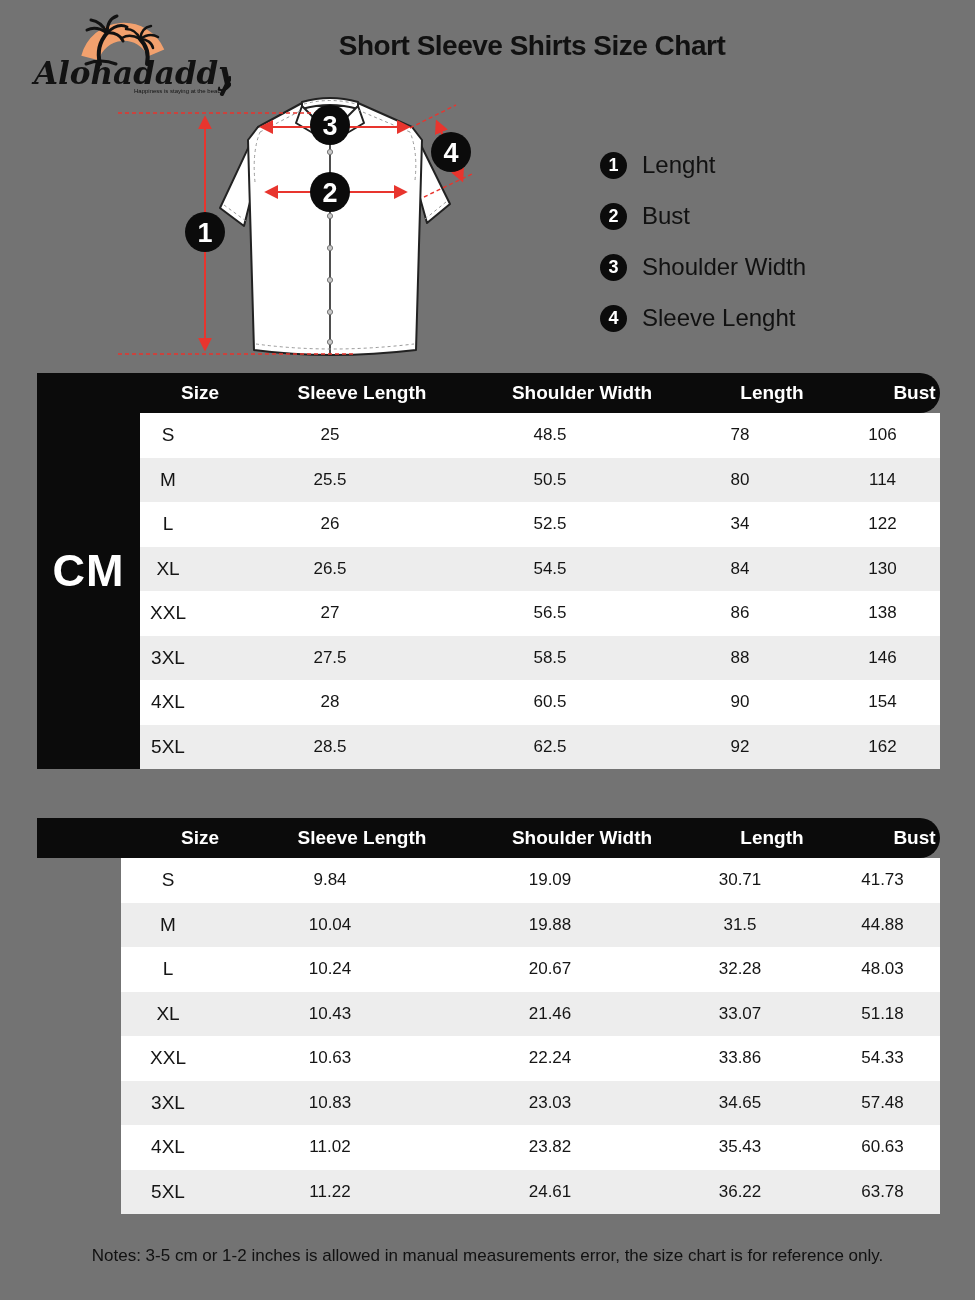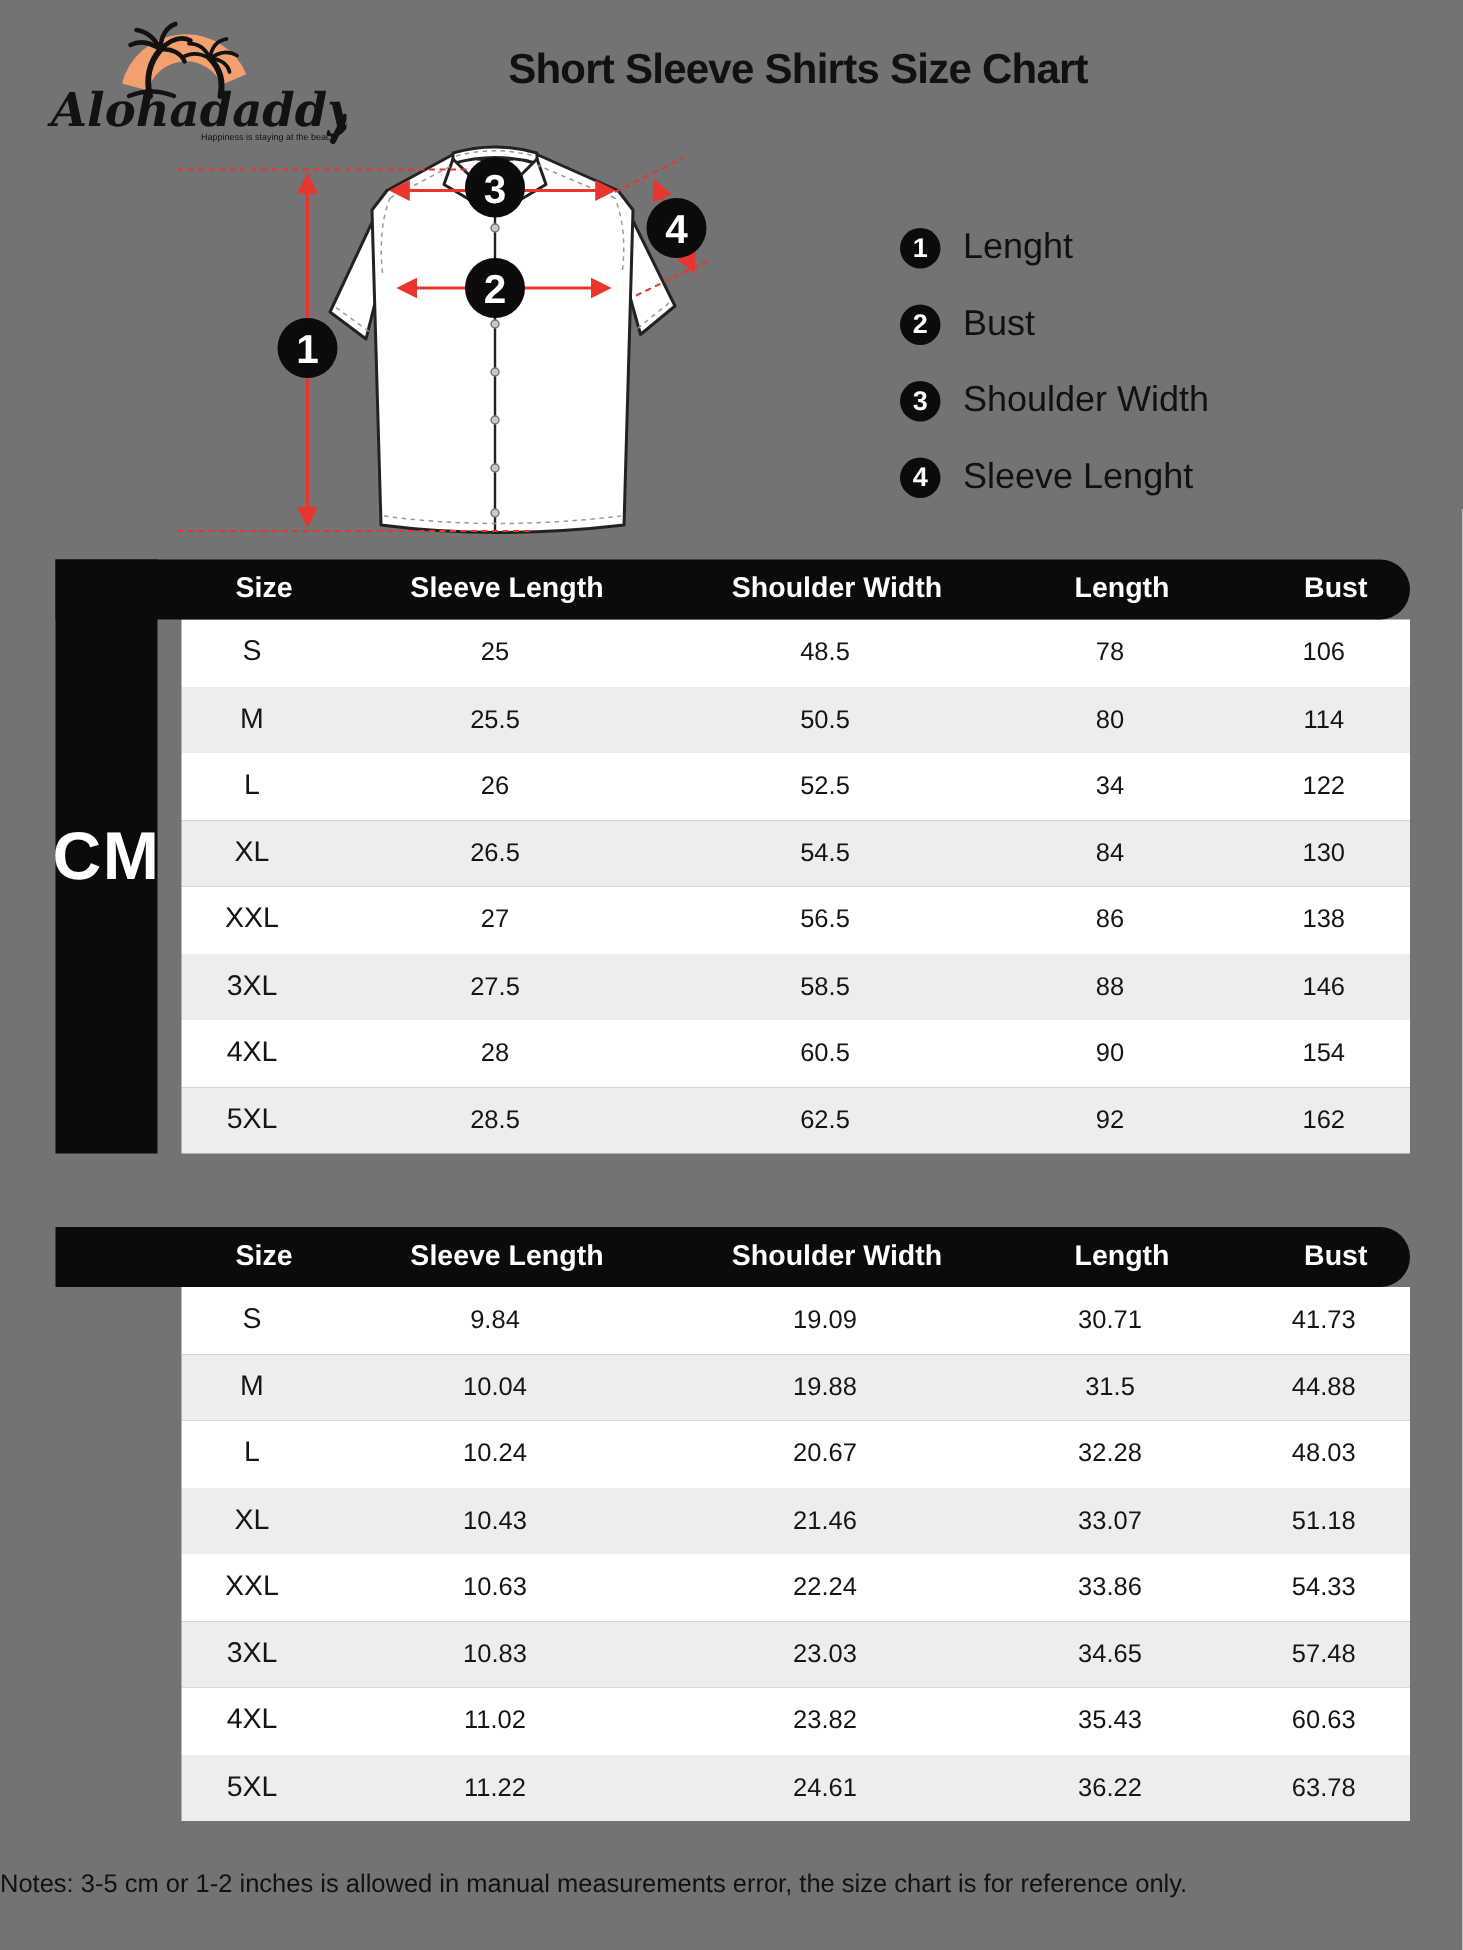--- a/index.html
+++ b/index.html
@@ -17,34 +17,34 @@
   .legend{position:absolute;left:600px;top:150px;}
   .legend-item{display:flex;align-items:center;gap:15px;height:30px;margin-bottom:21px;}
   .legend-num{width:27px;height:27px;border-radius:50%;background:#0b0b0b;color:#fff;
     font-weight:bold;font-size:18px;display:flex;align-items:center;justify-content:center;flex:0 0 27px;}
   .legend-label{font-size:24px;color:#111;}
 
   
   .size-table{position:absolute;left:37px;width:903px;}
   .size-table.cm{top:373px;}
   .size-table.inch{top:818px;}
-  .unit-band{position:absolute;left:0;top:0;bottom:0;width:68px;background:#0b0b0b;
+  .unit-band{position:absolute;left:0;top:0;bottom:0;width:103px;background:#0b0b0b;
     display:flex;align-items:center;justify-content:center;color:#fff;font-weight:bold;z-index:2;}
   .cm .unit-band{font-size:45px;letter-spacing:1px;}
   .inch .unit-band{font-size:32px;letter-spacing:0;}
   .thead{background:#0b0b0b;border-radius:0 22px 22px 0;height:40px;margin-left:0;
-    display:grid;grid-template-columns:94px 230px 210px 170px 115px;padding-left:92px;align-items:center;position:relative;z-index:1;}
+    display:grid;grid-template-columns:94px 230px 210px 170px 115px;padding-left:116px;align-items:center;position:relative;z-index:1;}
   .hcell{color:#fff;font-weight:bold;font-size:19px;text-align:center;}
   .tbody{margin-left:84px;}
   .trow{display:grid;grid-template-columns:94px 230px 210px 170px 115px;height:44.5px;align-items:center;background:#fff;}
   .trow:nth-child(even){background:#ededed;}
   .tcell{text-align:center;font-size:17px;color:#151515;}
   .tcell.size{font-size:19px;}
 
-  .notes{position:absolute;left:0;right:0;top:1246px;font-size:17px;color:#111;}
+  .notes{position:absolute;left:0;right:0;top:1246px;text-align:center;font-size:17px;color:#111;}
 </style>
 </head>
 <body>
 
 <div class="page">
 
   <svg class="logo" viewBox="0 0 205 88" xmlns="http://www.w3.org/2000/svg">
     <path d="M64,50 A35 35 0 0 1 130,45" stroke="#F2A16E" stroke-width="18" fill="none"></path>
     <g stroke="#121212" fill="none" stroke-linecap="round">
       <path d="M74,56 C71,44 74,33 81,25" stroke-width="4"></path>

